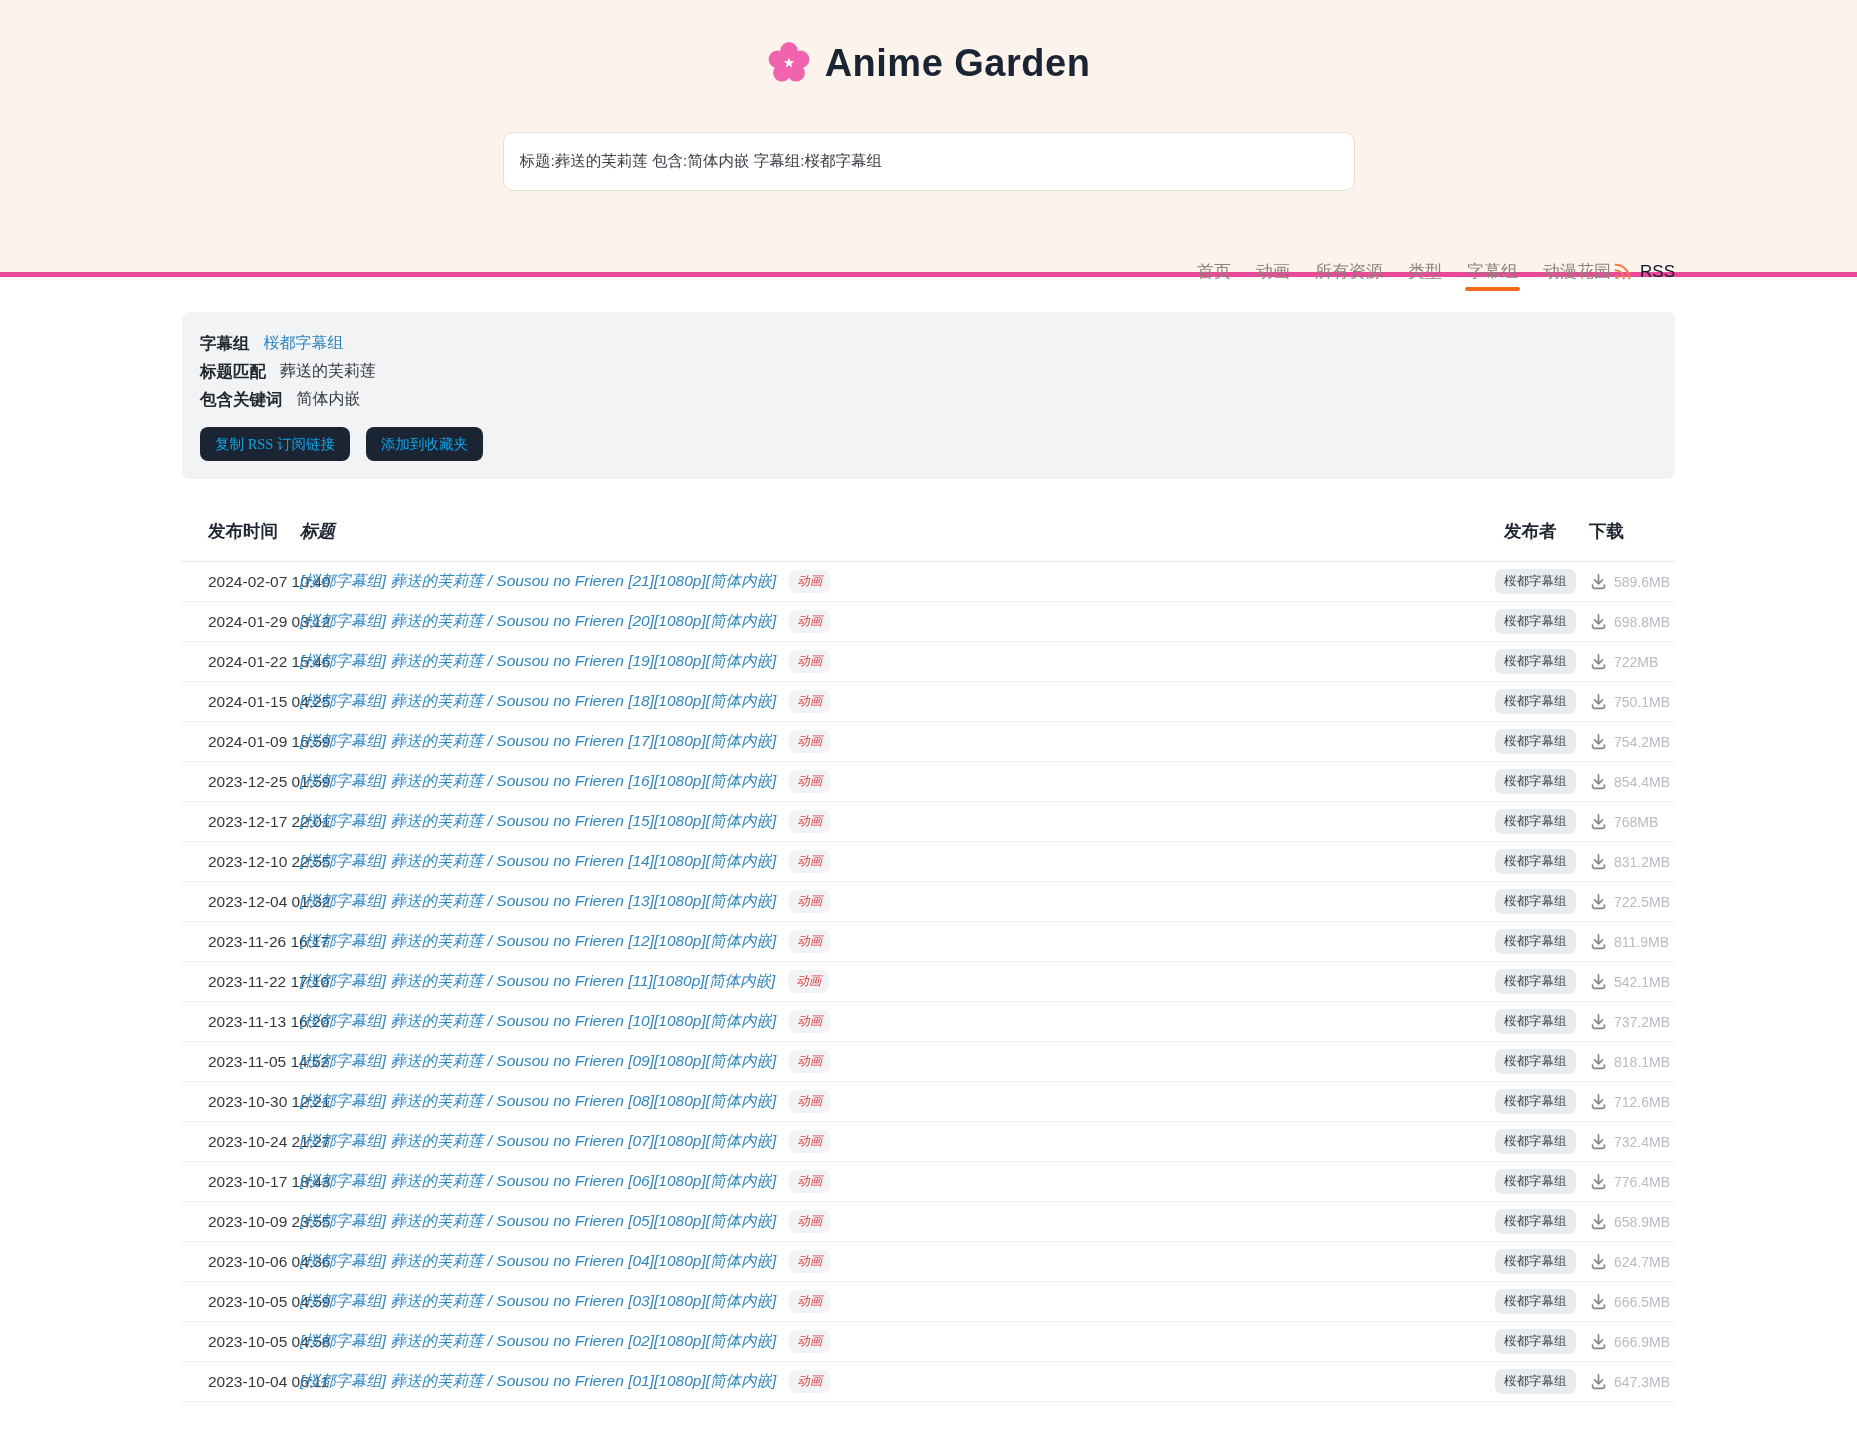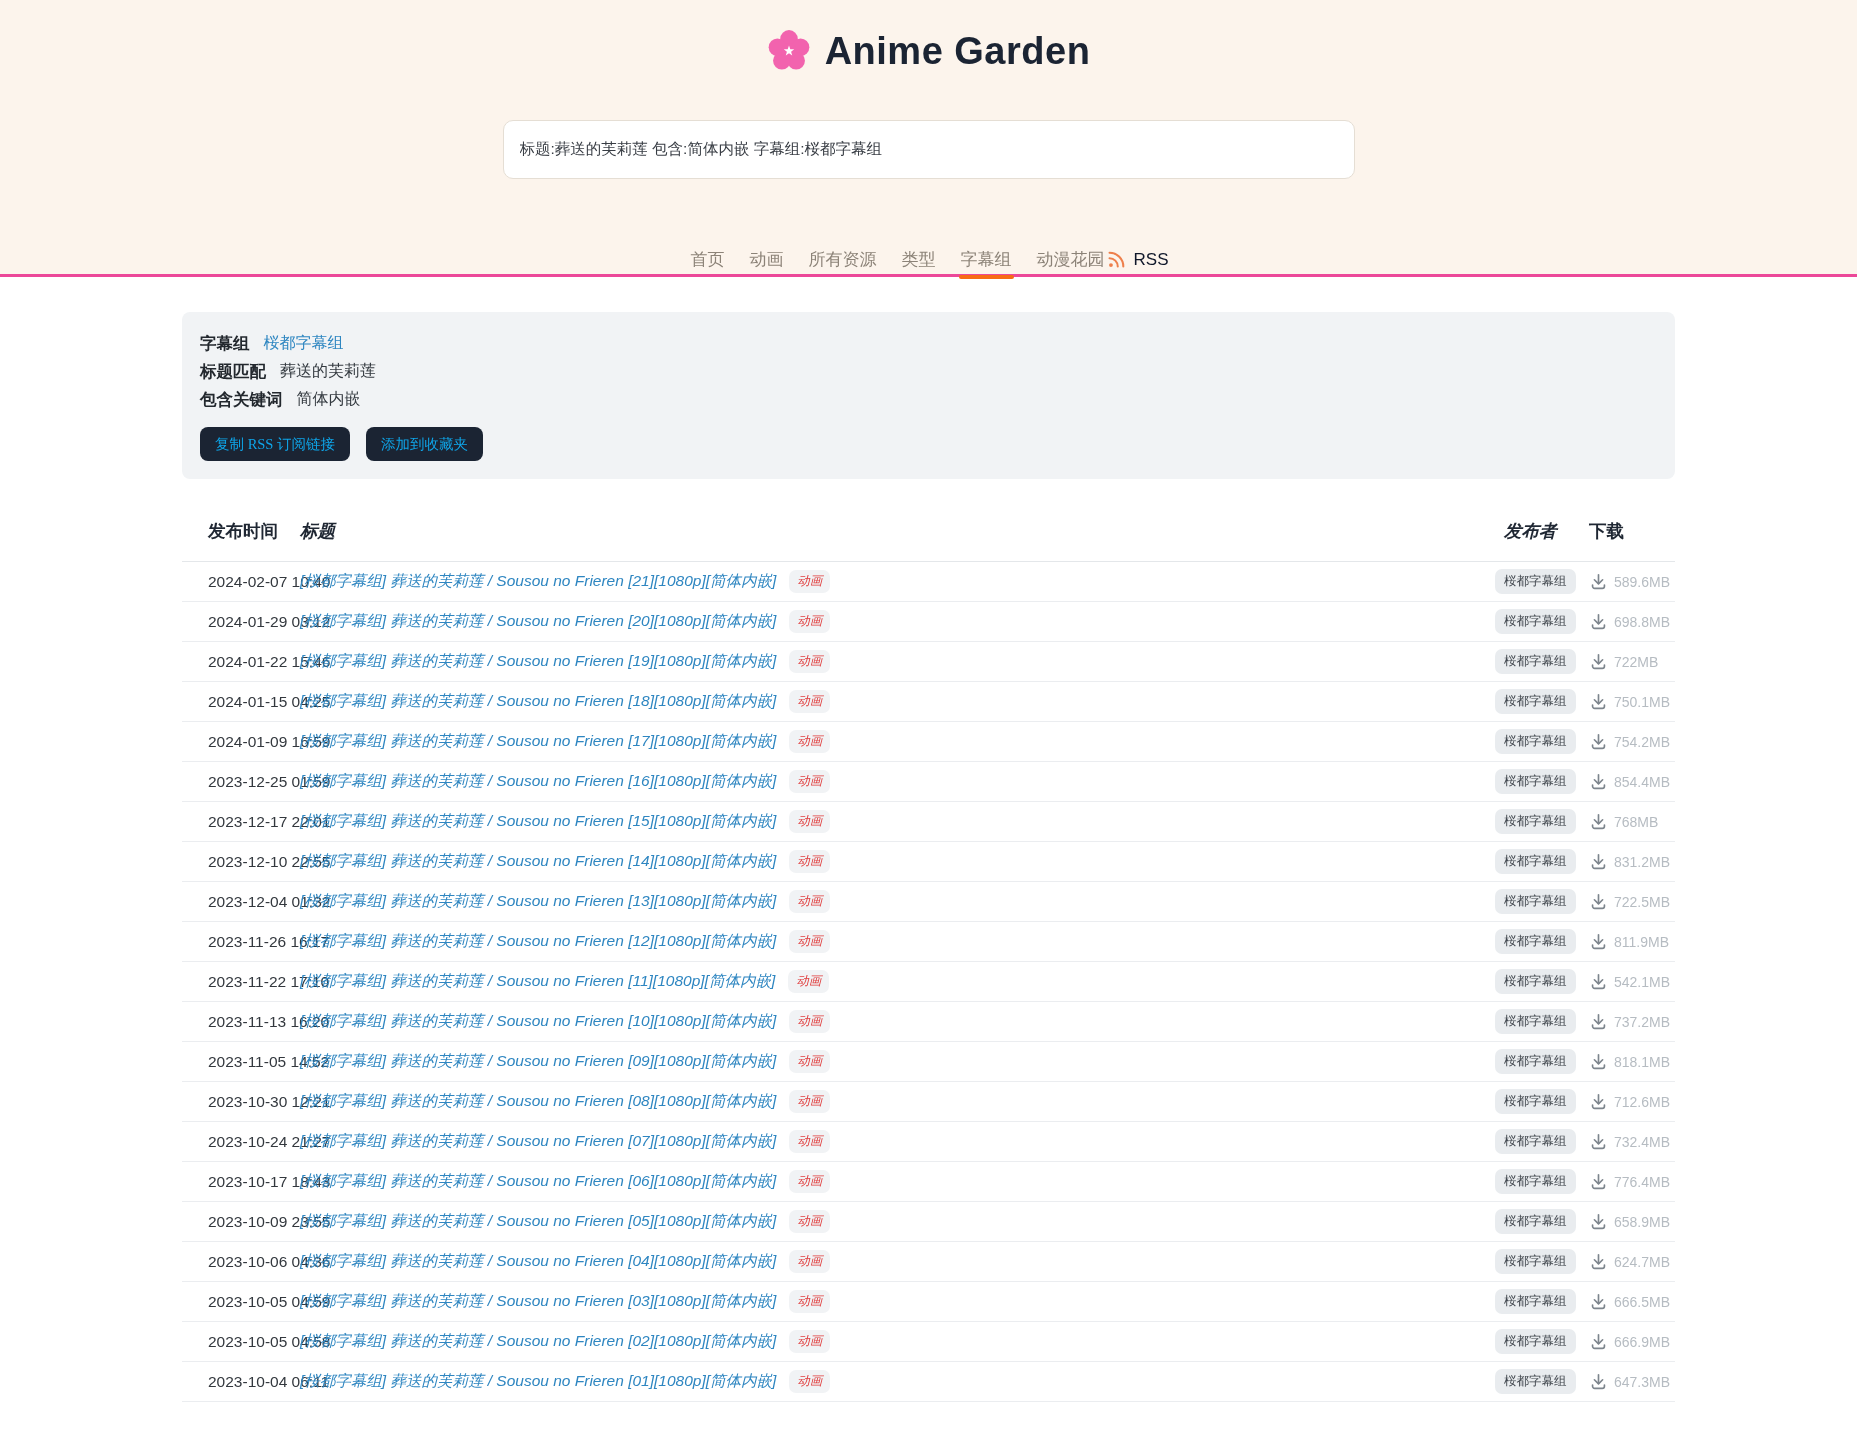--- a/index.html
+++ b/index.html
@@ -6,36 +6,36 @@
   html,body { width:1857px; height:1456px; }
   body {
     font-family:"Liberation Sans","DejaVu Sans",sans-serif;
     background:#ffffff; color:#23282e; overflow:hidden;
   }
   .container { width:1493px; margin:0 auto; }
 
   
   .topbar {
     background:#fcf4ec;
-    border-bottom:3px solid #ec4899;
-    height:277px; padding-top:28px;
+    border-bottom:5px solid #ec4899;
+    height:277px; padding-top:40px;
   }
   .brand { display:flex; justify-content:center; align-items:center; gap:14px; height:46px; }
   .brand svg { width:44px; height:44px; }
   .site-title { font-size:38px; font-weight:bold; color:#1b2433; letter-spacing:.5px; }
 
   .search-wrap { display:flex; justify-content:center; margin-top:46px; }
   .search-input {
     width:852px; height:59px; background:#fff;
     border:1px solid #e5ded4; border-radius:10px;
     padding:0 16px; font-size:15.5px; color:#383d44;
     font-family:inherit; outline:none;
   }
 
-  .nav-row { display:flex; align-items:center; justify-content:center; height:41px; margin-top:60px; }
+  .nav-row { display:flex; align-items:center; justify-content:flex-end; height:41px; margin-top:60px; }
   .nav-items { display:flex; align-items:center; gap:21px; height:41px; }
   .nav-item {
     position:relative; display:flex; align-items:center; height:41px;
     font-size:17px; color:#8c8378; text-decoration:none; cursor:pointer; padding:0 2px;
   }
   .nav-item.active::after {
     content:""; position:absolute; left:0; right:0; bottom:1px;
     height:4px; background:#f76b15; border-radius:2px;
   }
   .rss-link { display:flex; align-items:center; gap:8px; font-size:17px; color:#0f172a; text-decoration:none; cursor:pointer; }
@@ -56,21 +56,21 @@
 
   
   .thead {
     display:flex; align-items:center;
     padding:40px 0 18px; border-bottom:1px solid #e4e7ea;
     font-weight:bold; font-size:17.5px; color:#1f2733;
   }
   .col-time { width:118px; padding-left:26px; flex-shrink:0; }
   .col-title { flex:1; display:flex; align-items:center; min-width:0;font-style:italic; }
   .col-pub { width:94px; flex-shrink:0; display:flex; align-items:center; }
-  .col-pub.h-pad { padding-left:9px; display:block;font-style:italic; }
+  .col-pub.h-pad { padding-left:9px; display:block; }
   .col-dl { width:86px; flex-shrink:0; display:flex; align-items:center; gap:6px; }
 
   .trow {
     display:flex; align-items:center; height:40px;
     border-bottom:1px solid #ebedf0;
   }
   .t-time { font-size:15.5px; color:#33383e; white-space:nowrap; }
   .t-link { font-size:15.5px; color:#2e86c1; text-decoration:none; white-space:nowrap; cursor:pointer; }
   .badge {
     margin-left:13px; background:#f1f3f5; color:#e03e3e;

